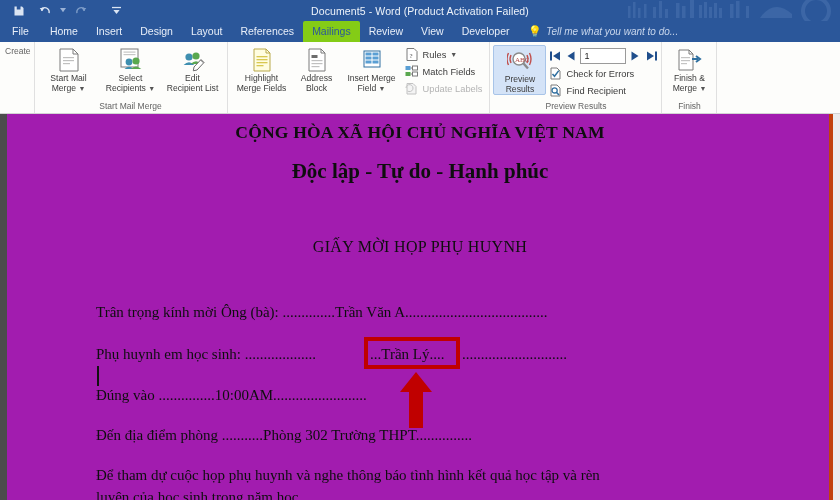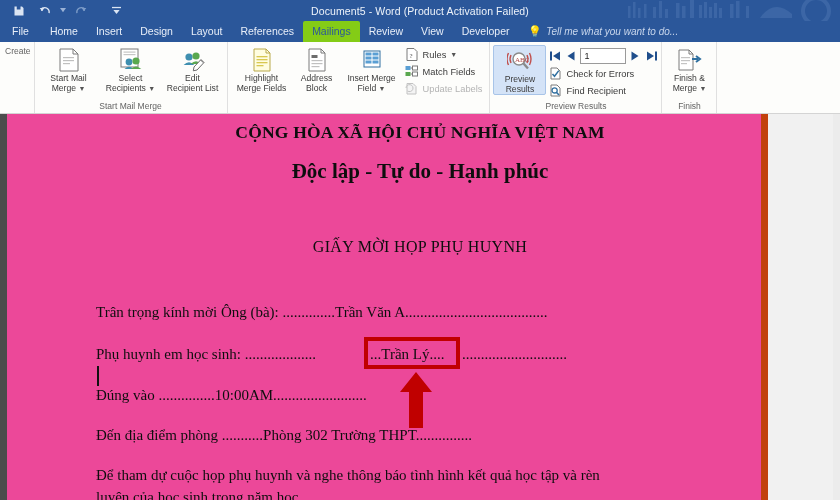--- a/index.html
+++ b/index.html
@@ -142,23 +142,23 @@
     background: #f1f1f1;
     overflow: hidden;
   }
   .leftgut {
     position: absolute; left: 0; top: 0; width: 7px; height: 100%;
     background: #4c4c4c;
   }
   .page {
     position: absolute;
     left: 7px; top: 0;
-    width: 761px; height: 386px;
-    background: #ec4899;
-    border-right: 7px solid #c2410c;
+    width: 826px; height: 386px;
+    background: #a21caf;
+    border-right: 4px solid #c2410c;
   }
   .rightgut {
     position: absolute; right: 0; top: 0; width: 7px; height: 100%;
     background: #ececec;
   }
   .doctext {
     position: absolute; left: 0; top: 0; width: 826px; height: 386px;
     font-family: "Liberation Serif", serif;
     color: #0e0e0e;
   }

